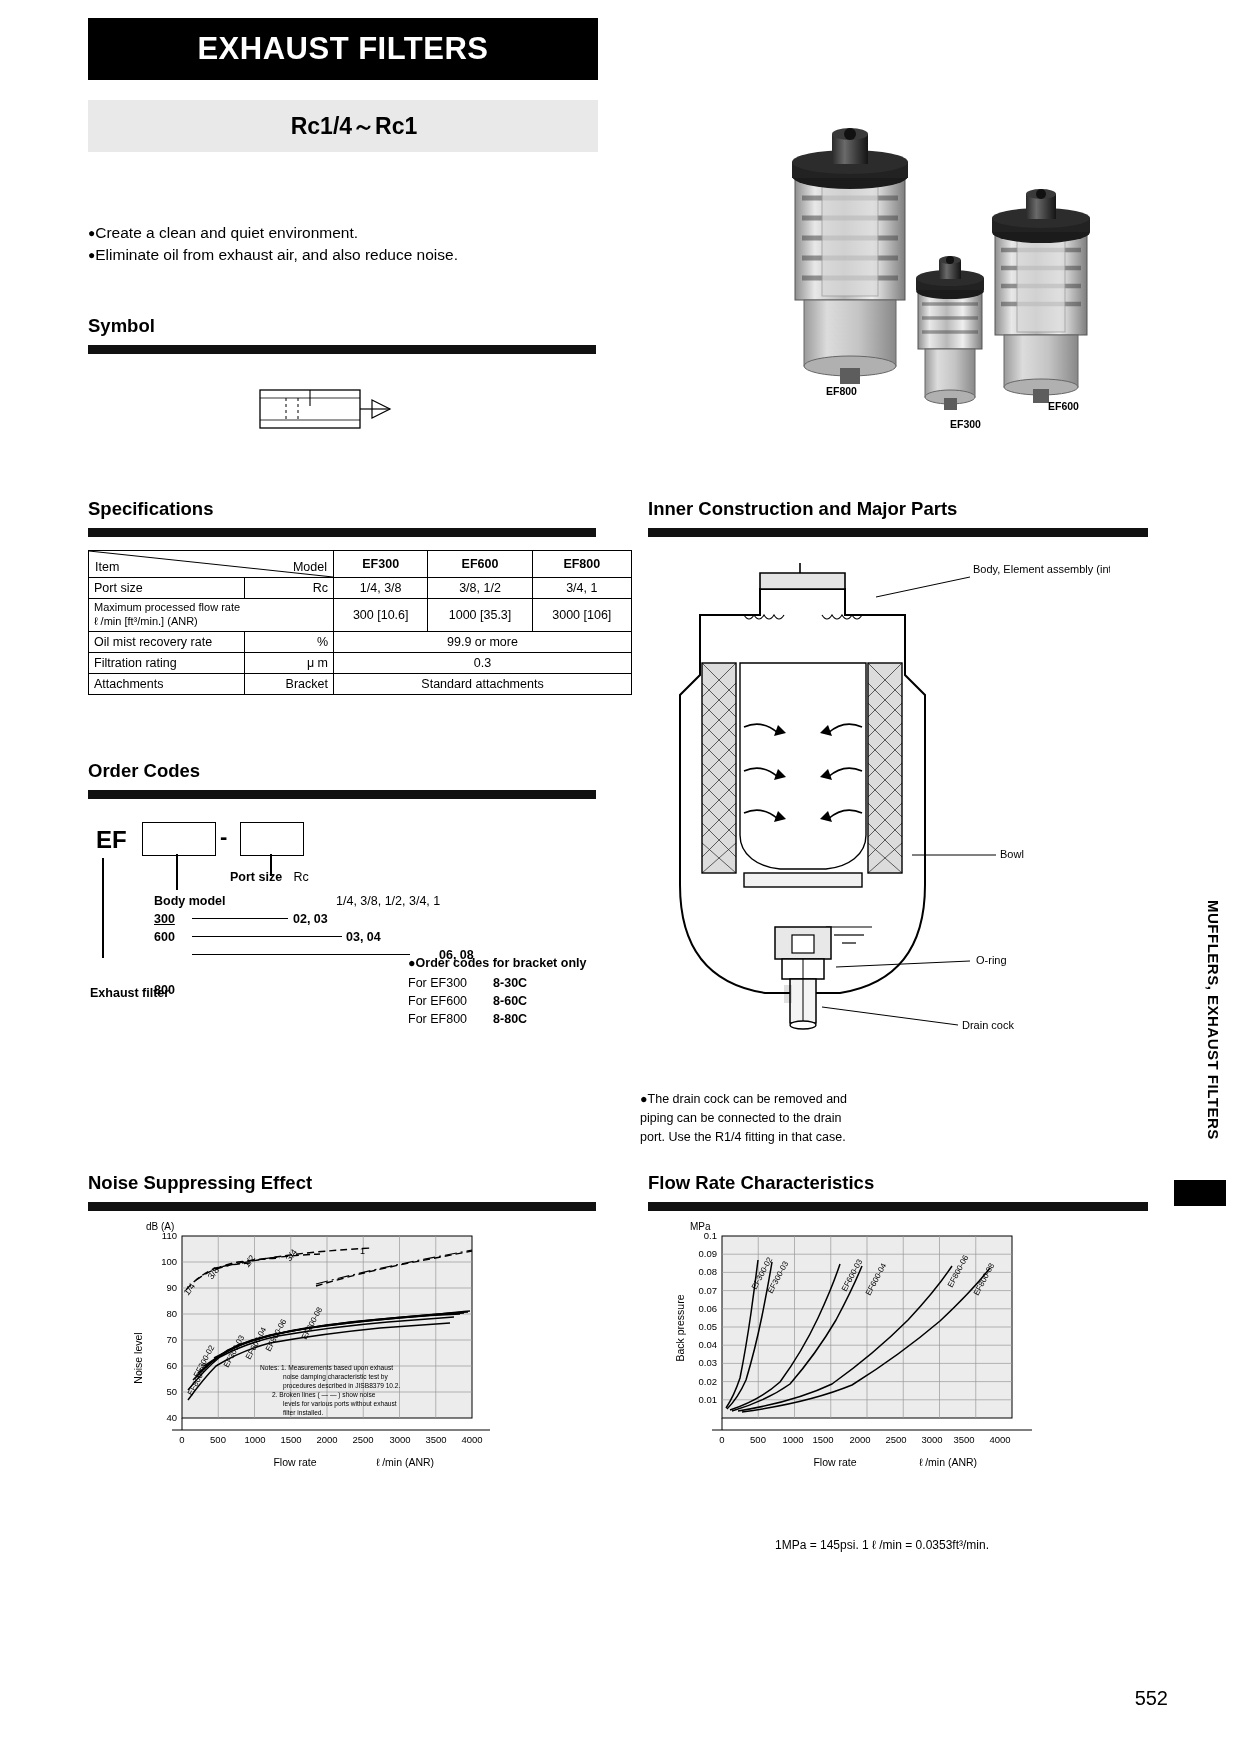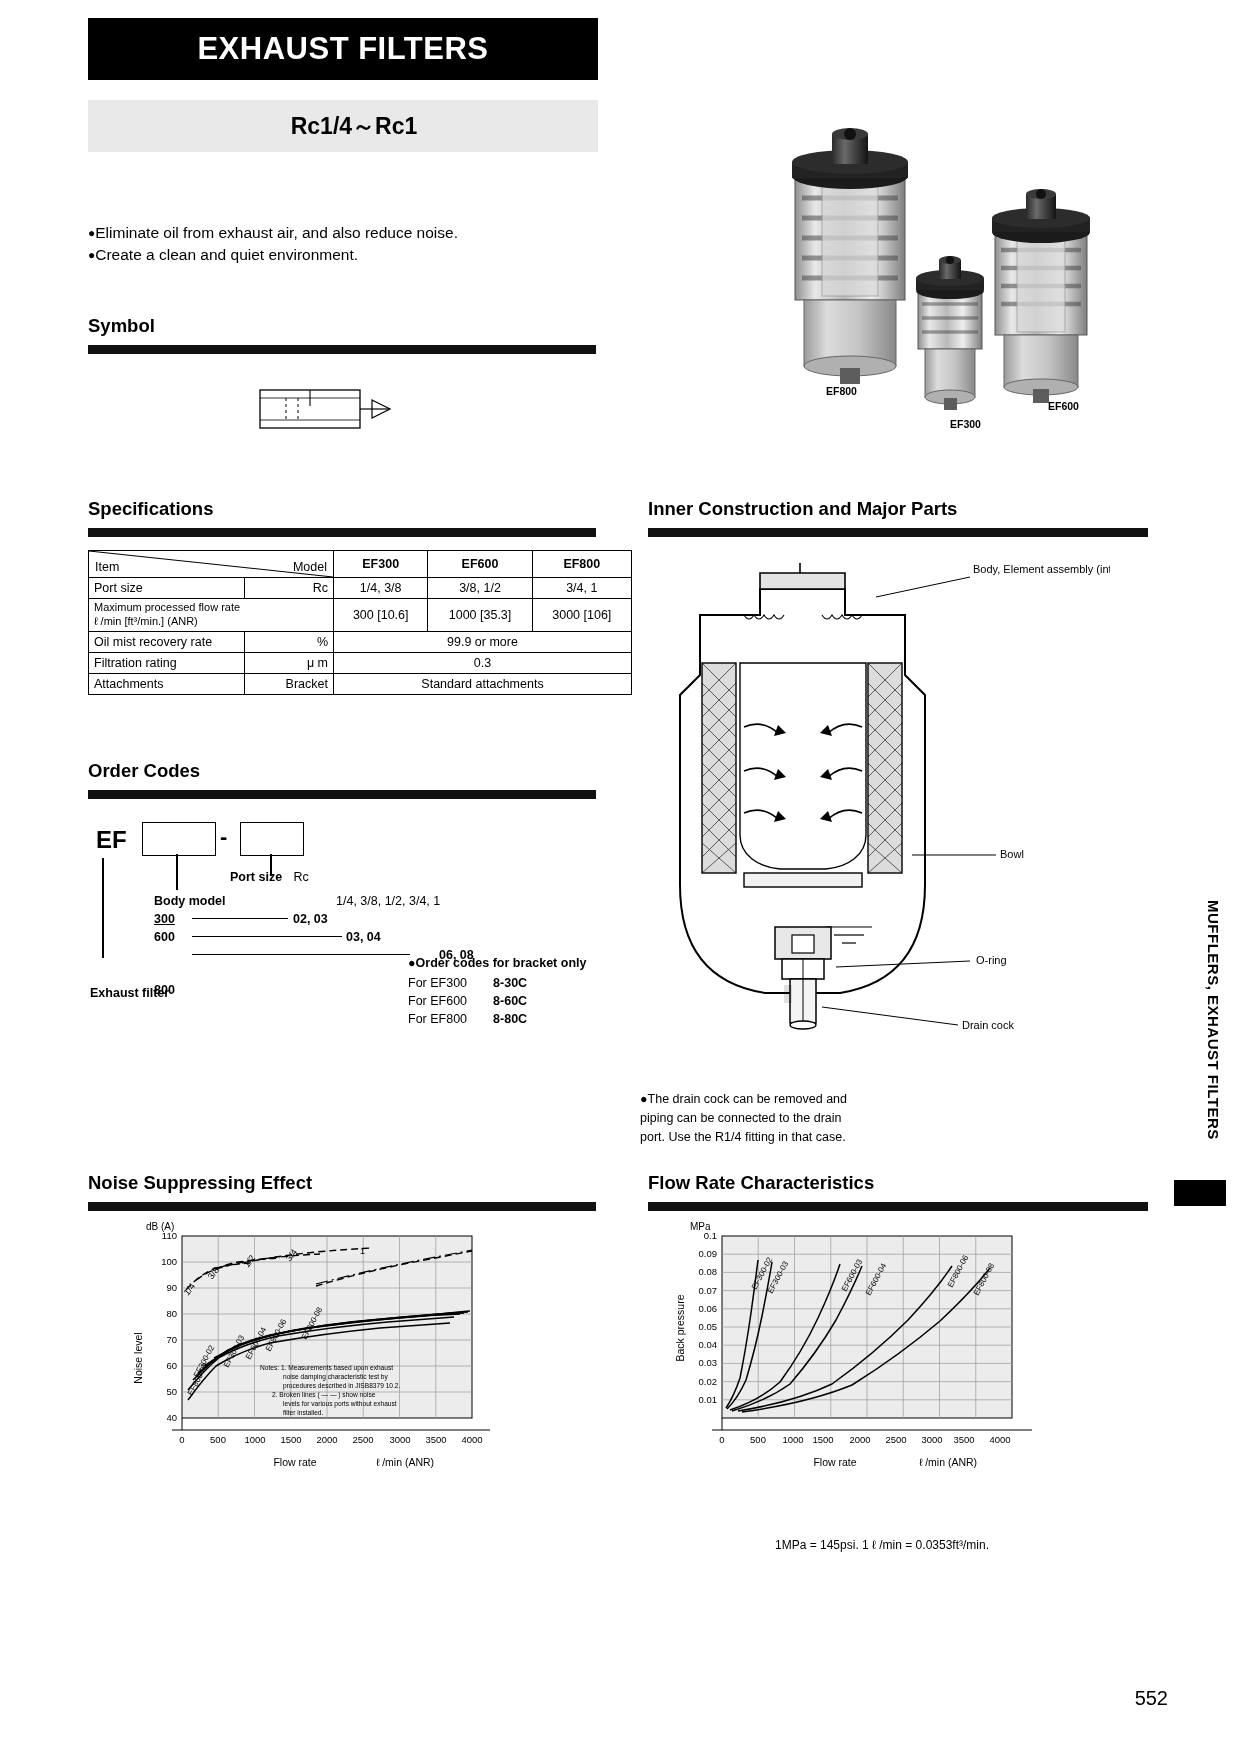--- a/index.html
+++ b/index.html
@@ -104,22 +104,22 @@
 <div class="page">
 
   <div class="title-bar">
     <span>EXHAUST FILTERS</span>
   </div>
   <div class="subtitle-bar">
     <span>Rc1/4～Rc1</span>
   </div>
 
   <div class="bullets">
+    <div><span class="dot">●</span><span>Create a clean and quiet environment.</span></div>
     <div><span class="dot">●</span><span>Eliminate oil from exhaust air, and also reduce noise.</span></div>
-    <div><span class="dot">●</span><span>Create a clean and quiet environment.</span></div>
   </div>
 
   <div class="sec-h" style="left:88px; top:315px;">Symbol</div>
   <div class="sec-rule" style="left:88px; top:345px; width:508px;"></div>
 
   <svg class="symbol-box" width="170" height="60" viewBox="0 0 170 60">
     <rect x="10" y="10" width="100" height="38" fill="none" stroke="#000" stroke-width="1.3"></rect>
     <line x1="10" y1="18" x2="110" y2="18" stroke="#000" stroke-width="0.8"></line>
     <line x1="10" y1="40" x2="110" y2="40" stroke="#000" stroke-width="0.8"></line>
     <line x1="60" y1="10" x2="60" y2="26" stroke="#000" stroke-width="1.1"></line>

